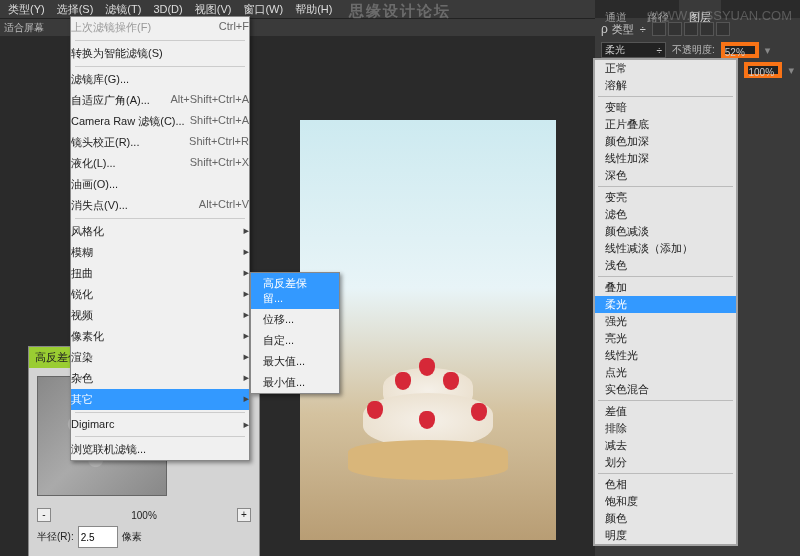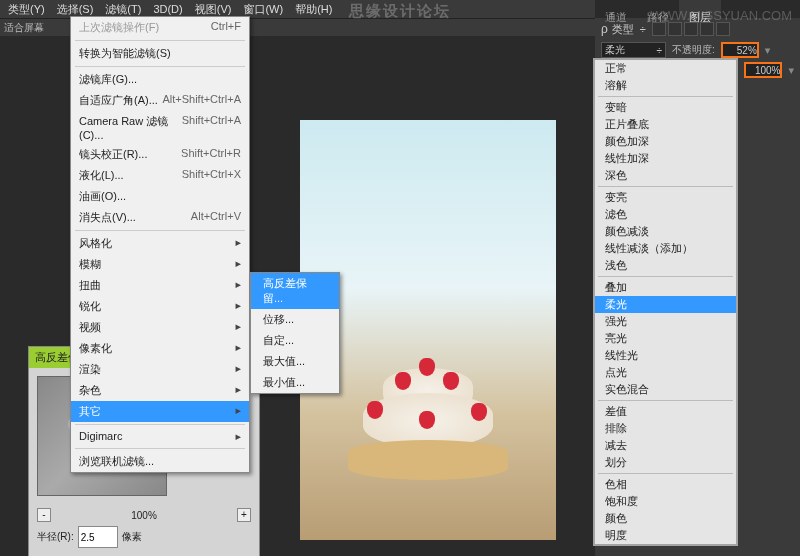--- a/index.html
+++ b/index.html
@@ -1,21 +1,21 @@
 <!DOCTYPE html>
 <html><head>
 <meta charset="utf-8">
 <style>
 * { margin: 0; padding: 0; box-sizing: border-box; font-family: "Microsoft YaHei", sans-serif; }
 body { background: #2a2a2a; width: 800px; height: 556px; overflow: hidden; position: relative; color: #ccc; font-size: 11px; }
 .menubar { background: #3a3a3a; height: 18px; display: flex; align-items: center; padding-left: 2px; }
 .menubar span { padding: 2px 6px; color: #ddd; font-size: 11px; }
 .toolbar { background: #3a3a3a; height: 18px; border-top: 1px solid #222; display: flex; align-items: center; padding-left: 4px; color: #bbb; font-size: 10px; }
 .dropdown { position: absolute; top: 16px; left: 70px; width: 180px; background: #f0f0f0; border: 1px solid #888; box-shadow: 2px 2px 4px rgba(0,0,0,0.4); z-index: 50; }
-.dropdown .item { padding: 3px 8px; color: #222; font-size: 11px; display: flex; justify-content: space-between; }
+.dropdown .item { padding: 3px 0; color: #222; font-size: 11px; display: flex; justify-content: space-between; }
 .dropdown .item.disabled { color: #999; }
 .dropdown .item.hover { background: #3399ff; color: #fff; }
 .dropdown .sep { height: 1px; background: #ccc; margin: 2px 4px; }
 .dropdown .item .arrow { color: #444; }
 .submenu { position: absolute; top: 272px; left: 250px; width: 90px; background: #f0f0f0; border: 1px solid #888; box-shadow: 2px 2px 4px rgba(0,0,0,0.4); z-index: 60; }
 .submenu .item { padding: 3px 12px; color: #222; font-size: 11px; }
 .submenu .item.hover { background: #3399ff; color: #fff; }
 .canvas { position: absolute; top: 120px; left: 300px; right: 2px; width: 256px; height: 420px; background: linear-gradient(180deg,#cdeaf0 0%,#e8f4f7 40%,#d4c29f 70%,#b89d74 100%); overflow: hidden; }
 .cake { position: absolute; bottom: 60px; left: 50%; transform: translateX(-50%); }
 .cake-base { width: 160px; height: 40px; background: #d9b67a; border-radius: 50%/30%; position: relative; margin-top: -8px; }
@@ -39,21 +39,21 @@
 .sidepanel { position: absolute; top: 0; right: 0; width: 205px; height: 556px; background: #3a3a3a; }
 .panel-tabs { display: flex; height: 18px; background: #2a2a2a; }
 .panel-tabs span { padding: 10px 10px; color: #999; font-size: 11px; }
 .panel-tabs span.active { background: #3a3a3a; color: #ddd; }
 .filter-row { display: flex; align-items: center; height: 22px; padding: 0 6px; gap: 4px; }
 .filter-icons { display: flex; gap: 2px; }
 .filter-icons span { width:14px; height:14px; border:1px solid #555; background:#333; }
 .blend-row { display: flex; align-items: center; height: 20px; padding: 0 6px; gap: 6px; }
 .blend-select { width: 65px; height: 16px; background: #222; border: 1px solid #555; color: #ccc; font-size: 10px; padding: 0 3px; display:flex; align-items:center; justify-content:space-between; }
 .pct-label { color: #bbb; font-size: 10px; }
-.pct-val { width: 38px; height: 16px; background: #222; border: 2px solid #f97316; color: #ccc; font-size: 10px; text-align: right; line-height:14px; }
+.pct-val { width: 38px; height: 16px; background: #222; border: 4px solid #f97316; color: #ccc; font-size: 10px; text-align: left; line-height:14px; }
 .blend-dropdown { position: absolute; top: 58px; right: 62px; width: 145px; background: #e5e5e5; border: 2px solid #a3a3a3; z-index: 70; max-height: 495px; overflow: hidden; }
 .blend-dropdown .bitem { padding: 1px 10px; color: #222; font-size: 11px; line-height: 15px; }
 .blend-dropdown .bitem.selected { background: #3399ff; color: #fff; }
 .blend-dropdown .bsep { height: 1px; background: #bbb; margin: 2px 3px; }
 .watermark { position:absolute; top:2px; left:50%; transform:translateX(-50%); font-size:15px; color:rgba(200,200,200,0.35); font-weight:bold; letter-spacing:2px; z-index:100; }
 .watermark2 { position:absolute; top:8px; right:8px; font-size:13px; color:rgba(200,200,200,0.3); z-index:100; }
 </style>
 </head>
 <body>
 

